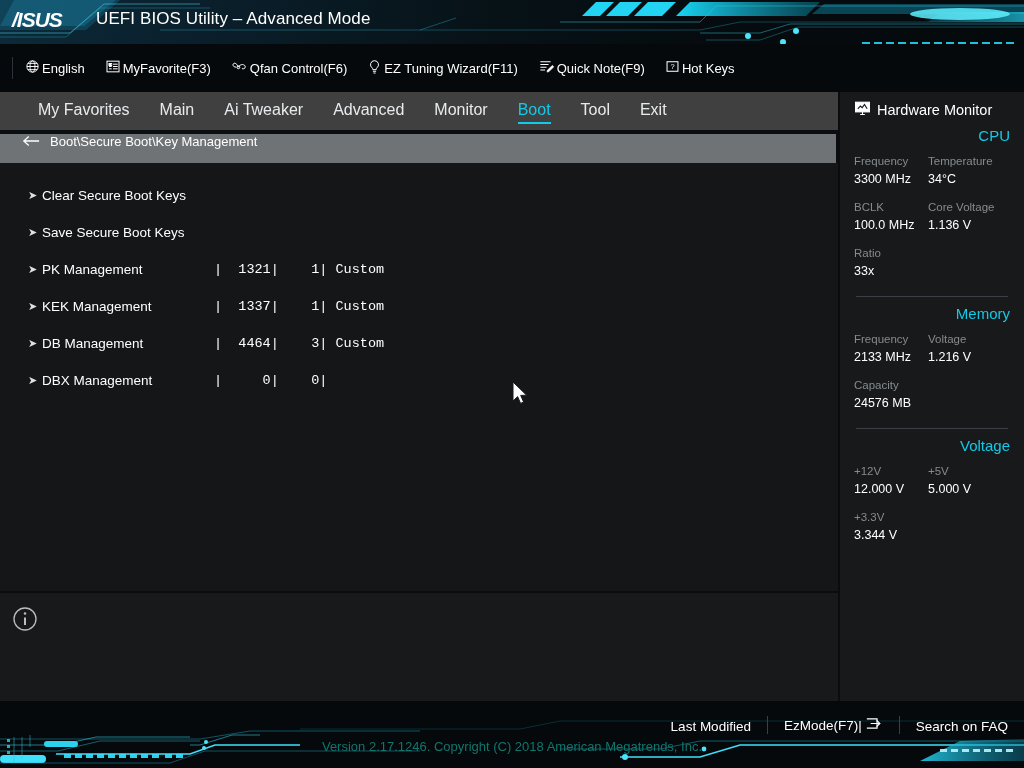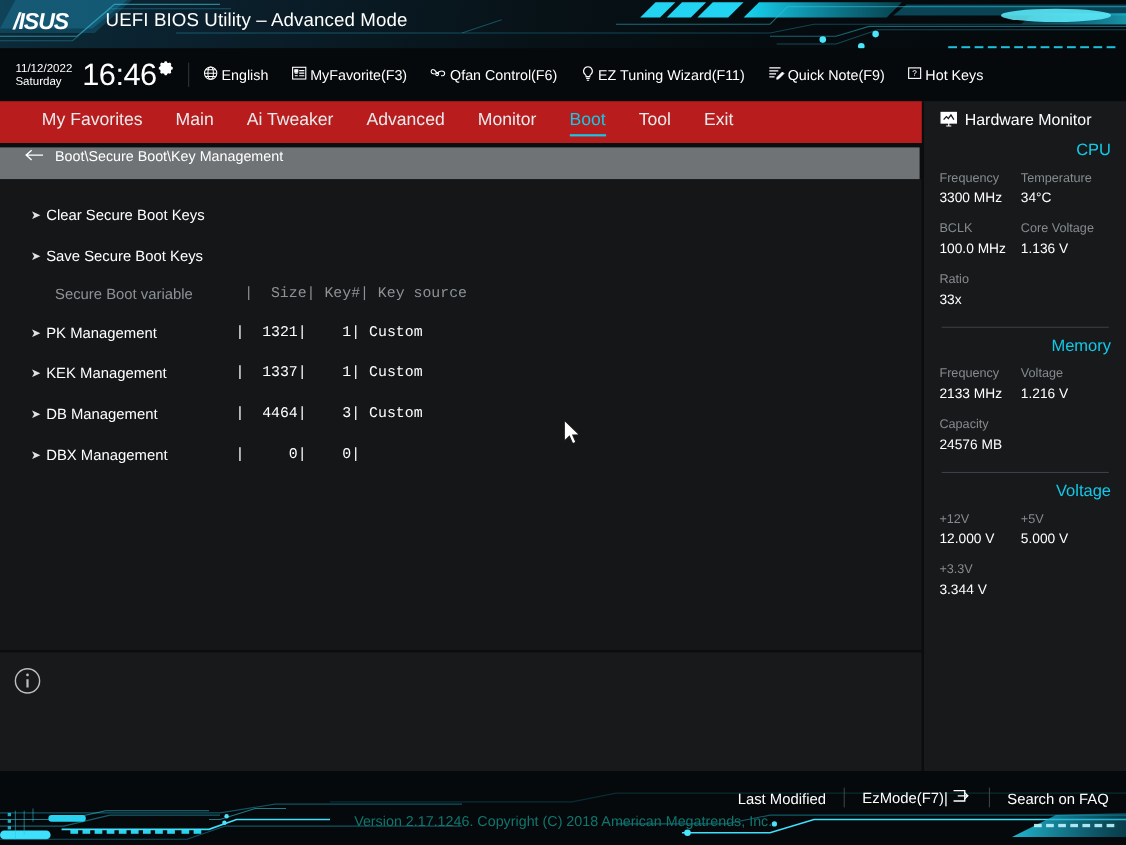--- a/index.html
+++ b/index.html
@@ -49,21 +49,21 @@
   .tb-sep { width:1px; height:22px; background:#2d3338; margin:0 12px; }
   .tb-item {
     display:flex; align-items:center; gap:2px;
     font-size:13px; color:#fff; margin-right:20px; white-space:nowrap;
   }
   .tb-item svg { flex:none; }
 
   
   .tabs {
     position:absolute; left:0; top:92px; width:840px; height:38px;
-    background:#b91c1c; display:flex; align-items:center; padding-left:38px;
+    background:#404040; display:flex; align-items:center; padding-left:38px;
   }
   .tab {
     font-size:16px; color:#e8ebed; margin-right:30px; position:relative;
     padding-bottom:2px; white-space:nowrap;
   }
   .tab.active { color:#13c9e8; }
   .tab.active::after {
     content:""; position:absolute; left:0; right:0; bottom:-3px;
     height:2px; background:#13c9e8;
   }
@@ -204,34 +204,20 @@
         <rect x="1006" y="42" width="8" height="3"></rect>
       </g>
     </svg>
     <div class="logo-wrap">
       <span class="asus-logo">/ISUS</span>
     </div>
     <div class="app-title">UEFI BIOS Utility – Advanced Mode</div>
   </div>
 
   <div class="toolbar">
-    <div class="tb-datetime">
-      <div>
-        <div class="tb-date">11/12/2022</div>
-        <div class="tb-date">Saturday</div>
-      </div>
-      <div class="tb-time">16:46</div>
-      <span class="gear-ic">
-        <svg width="15" height="15" viewBox="0 0 24 24" fill="#fff">
-          <path d="M12 8.5a3.5 3.5 0 100 7 3.5 3.5 0 000-7zm0 5.2a1.7 1.7 0 110-3.4 1.7 1.7 0 010 3.4z"></path>
-          <path d="M20 12l2-1.6-1.4-2.4-2.4.8a7 7 0 00-1.6-1L16 5h-2.8l-.6 2.8a7 7 0 00-1.6 1l-2.4-.8L7.2 10.4 9.2 12l-2 1.6 1.4 2.4 2.4-.8a7 7 0 001.6 1L13.2 19H16l.6-2.8a7 7 0 001.6-1l2.4.8 1.4-2.4z" opacity="0"></path>
-          <path d="M12 2.6l1 2.1c.6.15 1.18.39 1.7.71l2.2-.72 1.9 1.9-.72 2.2c.32.52.56 1.1.71 1.7l2.1 1v2.7l-2.1 1c-.15.6-.39 1.18-.71 1.7l.72 2.2-1.9 1.9-2.2-.72c-.52.32-1.1.56-1.7.71l-1 2.1H9.3l-1-2.1a6.9 6.9 0 01-1.7-.71l-2.2.72-1.9-1.9.72-2.2a6.9 6.9 0 01-.71-1.7l-2.1-1v-2.7l2.1-1c.15-.6.39-1.18.71-1.7l-.72-2.2 1.9-1.9 2.2.72c.52-.32 1.1-.56 1.7-.71l1-2.1z"></path>
-        </svg>
-      </span>
-    </div>
     <div class="tb-sep"></div>
 
     <div class="tb-item">
       <span>
         <svg width="15" height="15" viewBox="0 0 24 24" fill="none" stroke="#fff" stroke-width="1.5">
           <circle cx="12" cy="12" r="9"></circle>
             <ellipse cx="12" cy="12" rx="4" ry="9"></ellipse>
           <path d="M3 12h18M4.5 7h15M4.5 17h15"></path>
         </svg>
       </span>
@@ -317,24 +303,20 @@
       <div class="row">
         <span class="arrow">➤</span>
         <span class="rname">Clear Secure Boot Keys</span>
       </div>
 
       <div class="row">
         <span class="arrow">➤</span>
         <span class="rname">Save Secure Boot Keys</span>
       </div>
 
-      <div class="row rhead">
-        <span class="r-label-h">Secure Boot variable</span>
-        <span class="mono">|  Size| Key#| Key source</span>
-      </div>
 
       <div class="row">
         <span class="arrow">➤</span>
         <span class="r-label">PK Management</span>
         <span class="mono">|  1321|    1| Custom</span>
       </div>
 
       <div class="row">
         <span class="arrow">➤</span>
         <span class="r-label">KEK Management</span>

